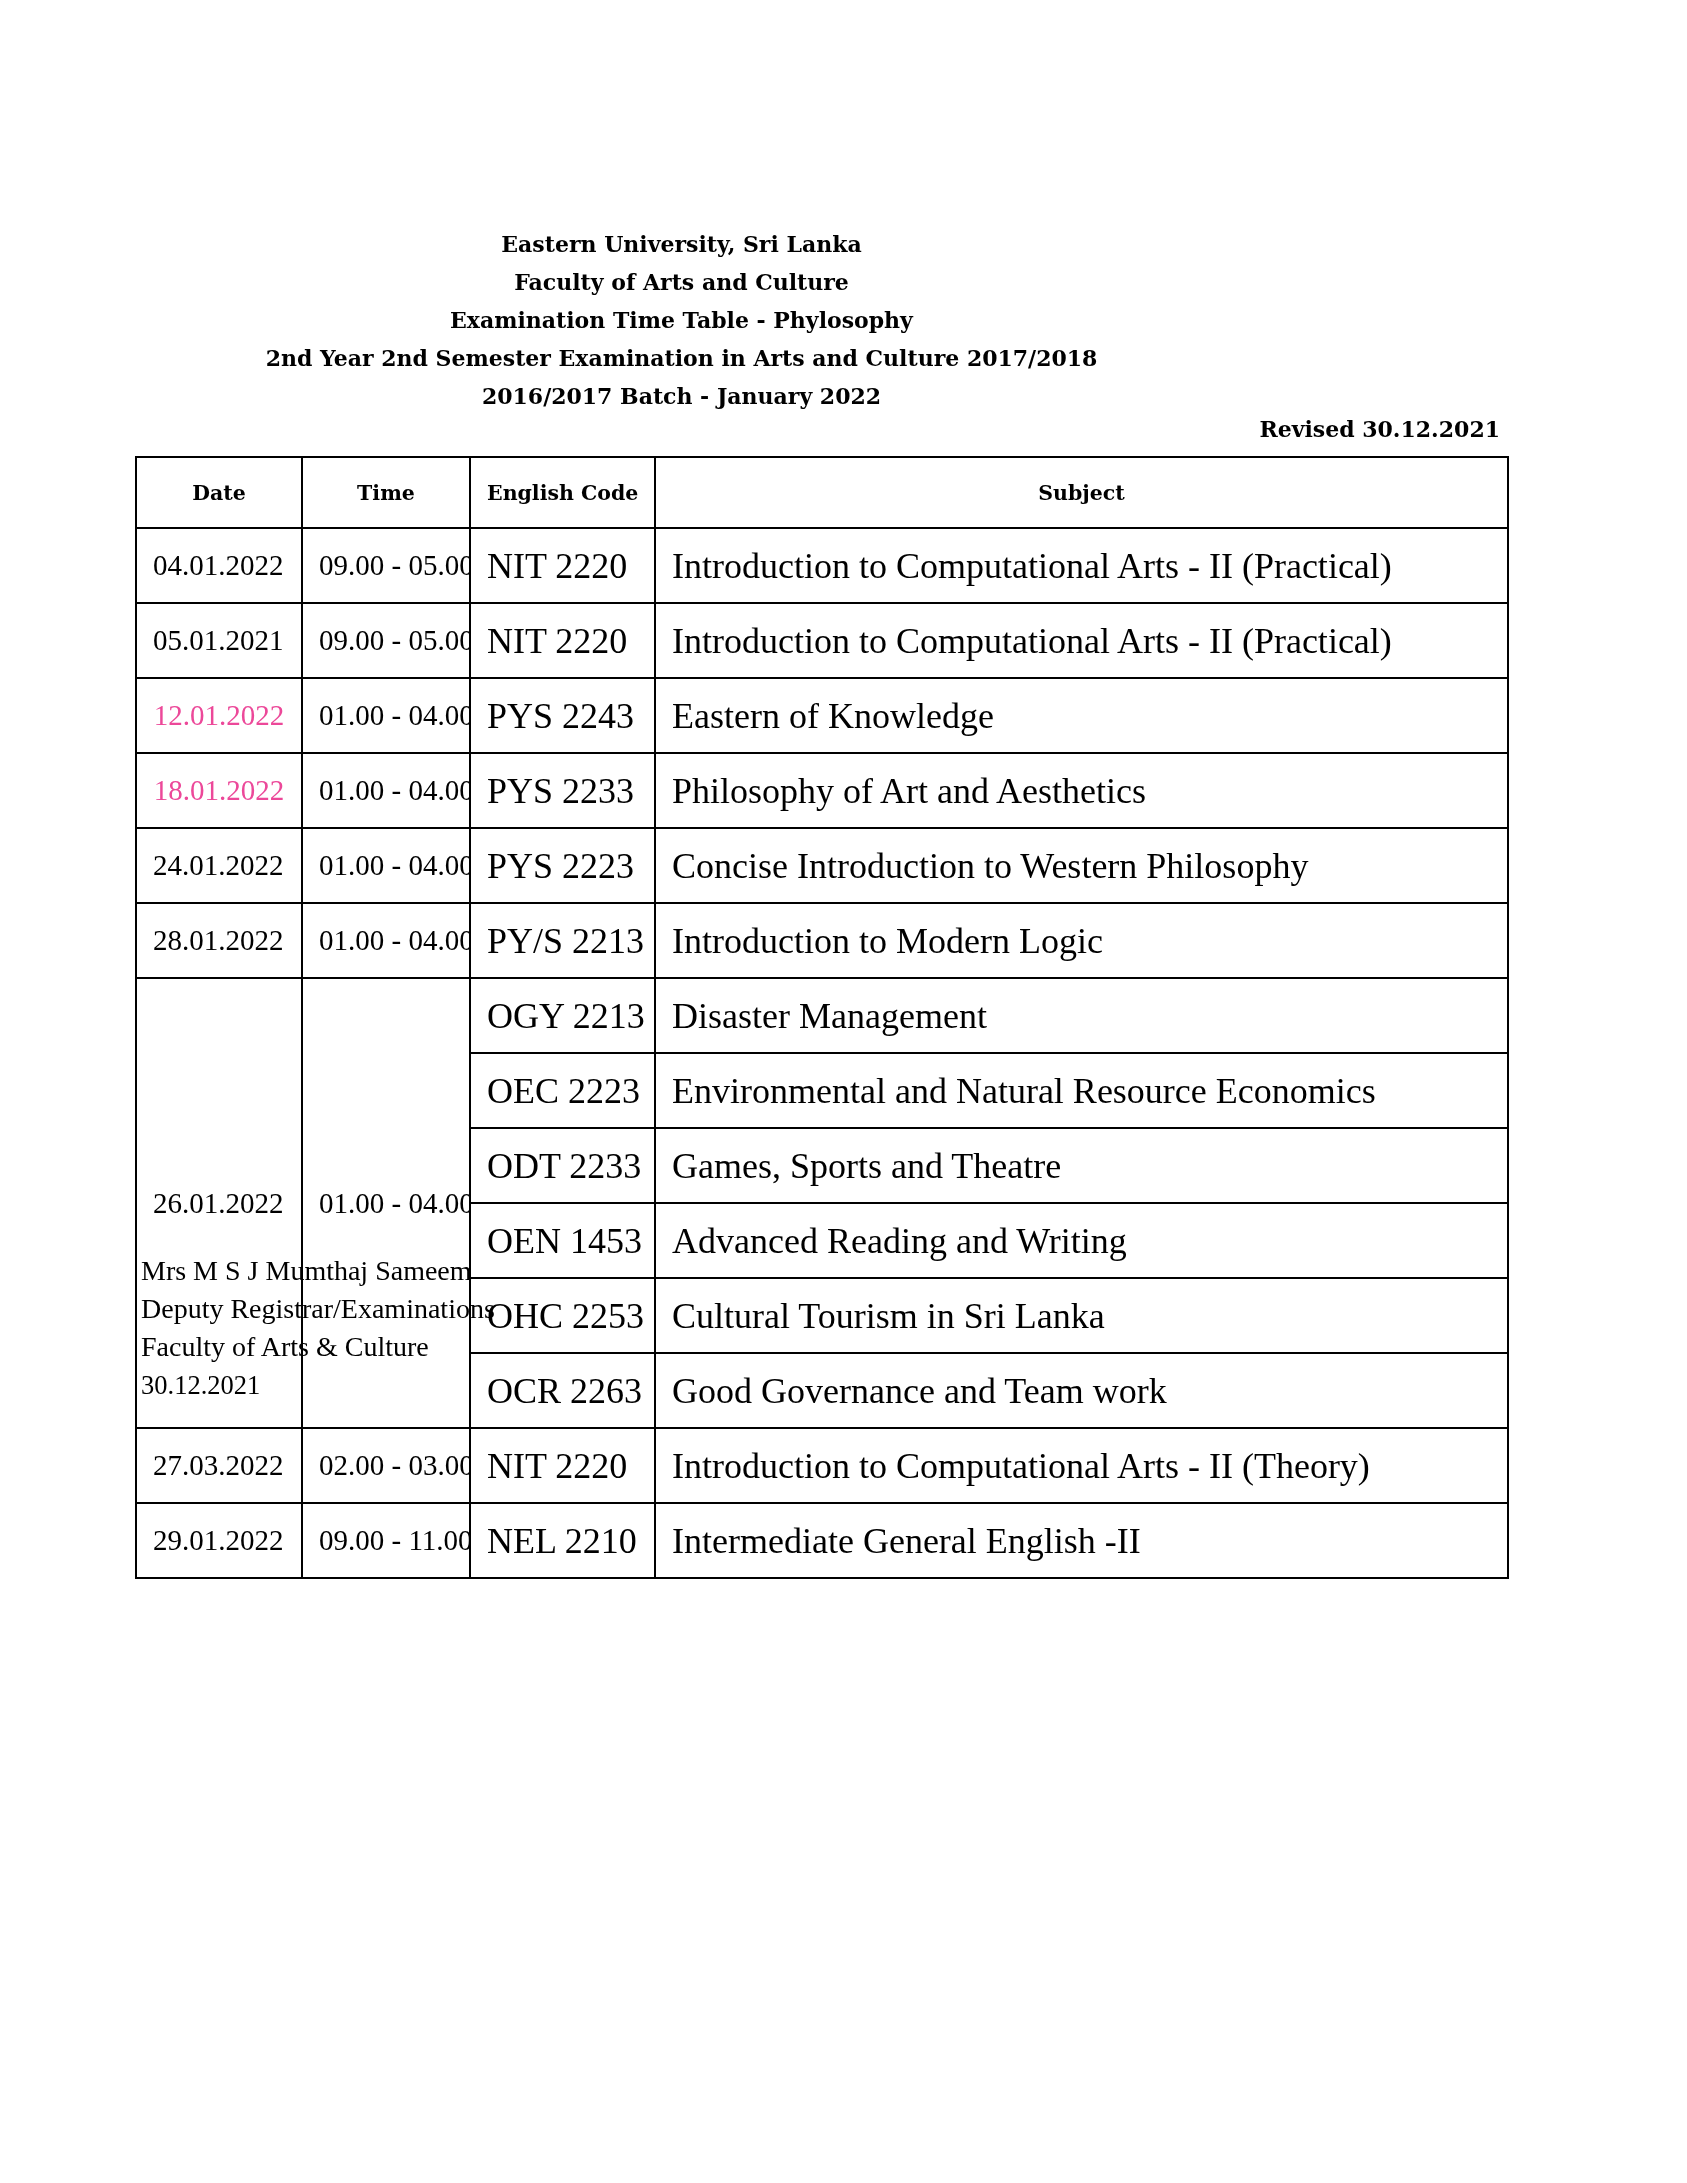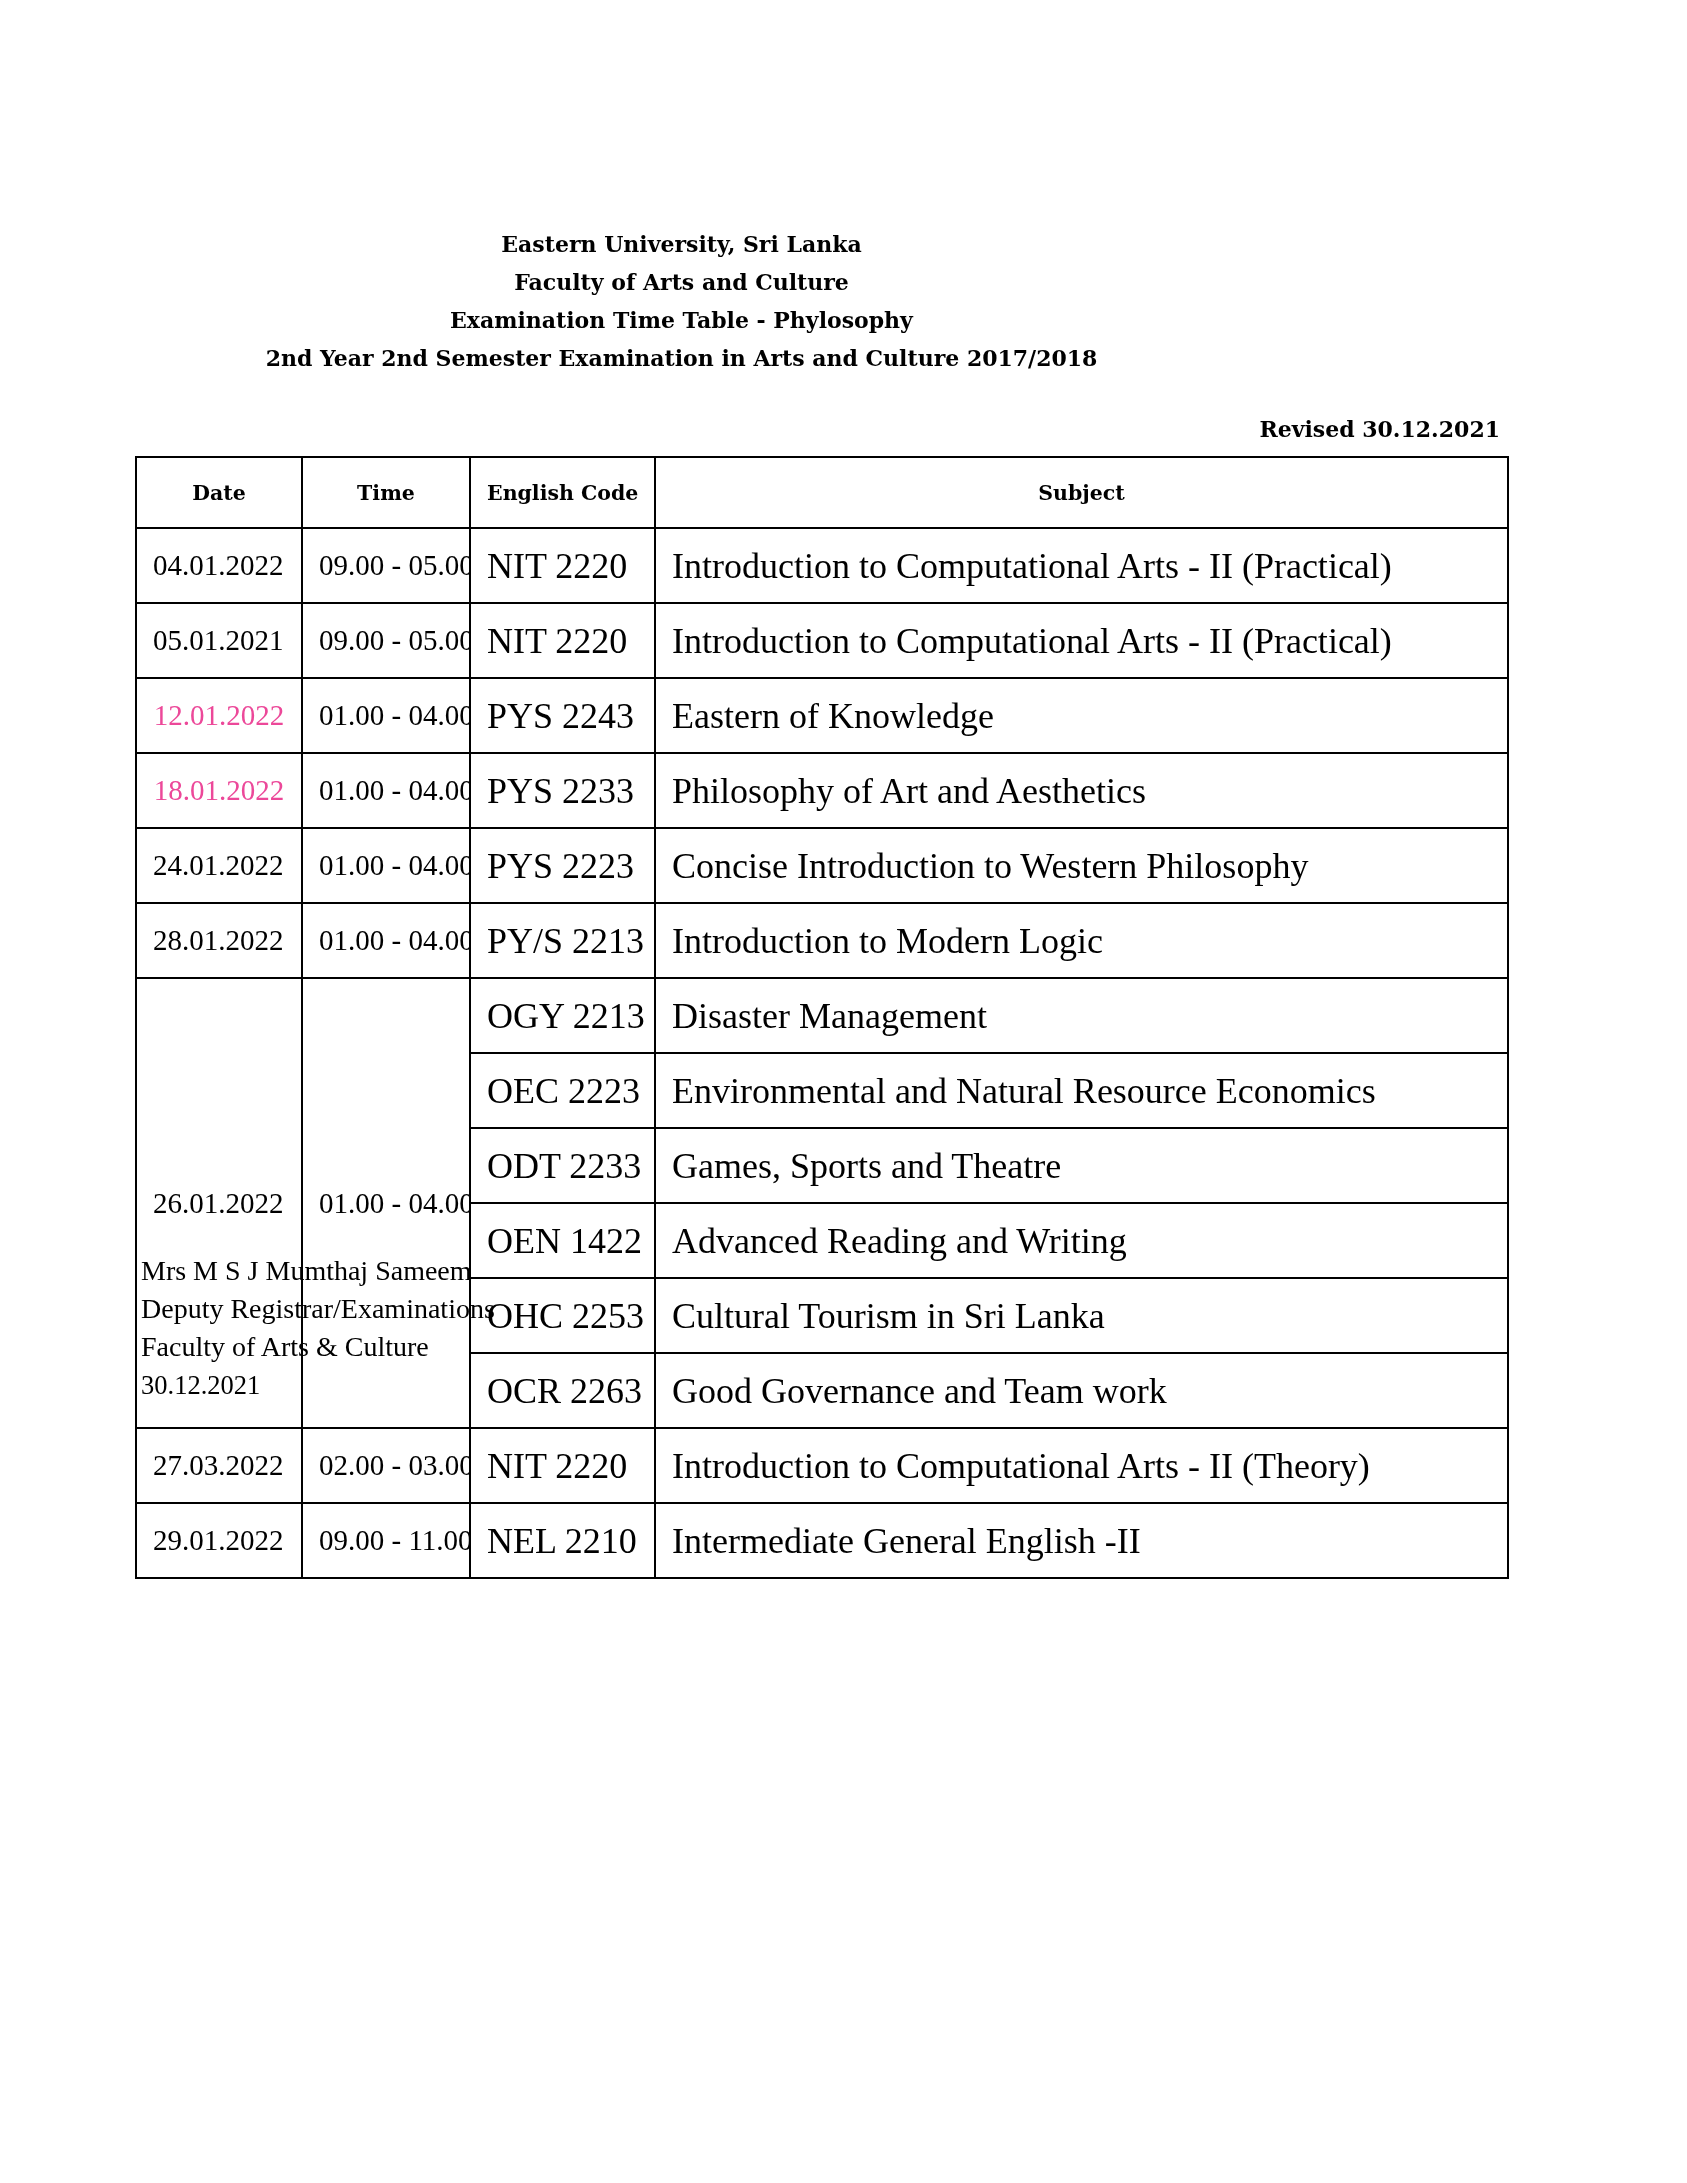--- a/index.html
+++ b/index.html
@@ -45,20 +45,21 @@
   .sig .date { font-size: 26.5px; margin-top: 0; }
 </style>
 </head>
 <body>
 
 <div class="heading">
   <div>Eastern University, Sri Lanka</div>
   <div>Faculty of Arts and Culture</div>
   <div>Examination Time Table - Phylosophy</div>
   <div>2nd Year 2nd Semester Examination in Arts and Culture 2017/2018</div>
+  <div>2016/2017 Batch - January 2022</div>
 </div>
 
 <div class="revised">Revised 30.12.2021</div>
 
 <table class="tt">
   <colgroup>
     <col style="width:166px">
     <col style="width:168px">
     <col style="width:185px">
     <col style="width:853px">
@@ -116,21 +117,21 @@
     </tr>
     <tr>
       <td class="c-code">OEC 2223</td>
       <td class="c-subj">Environmental and Natural Resource Economics</td>
     </tr>
     <tr>
       <td class="c-code">ODT 2233</td>
       <td class="c-subj">Games, Sports and Theatre</td>
     </tr>
     <tr>
-      <td class="c-code">OEN 1422</td>
+      <td class="c-code">OEN 1453</td>
       <td class="c-subj">Advanced Reading and Writing</td>
     </tr>
     <tr>
       <td class="c-code">OHC 2253</td>
       <td class="c-subj">Cultural Tourism in Sri Lanka</td>
     </tr>
     <tr>
       <td class="c-code">OCR 2263</td>
       <td class="c-subj">Good Governance and Team work</td>
     </tr>

